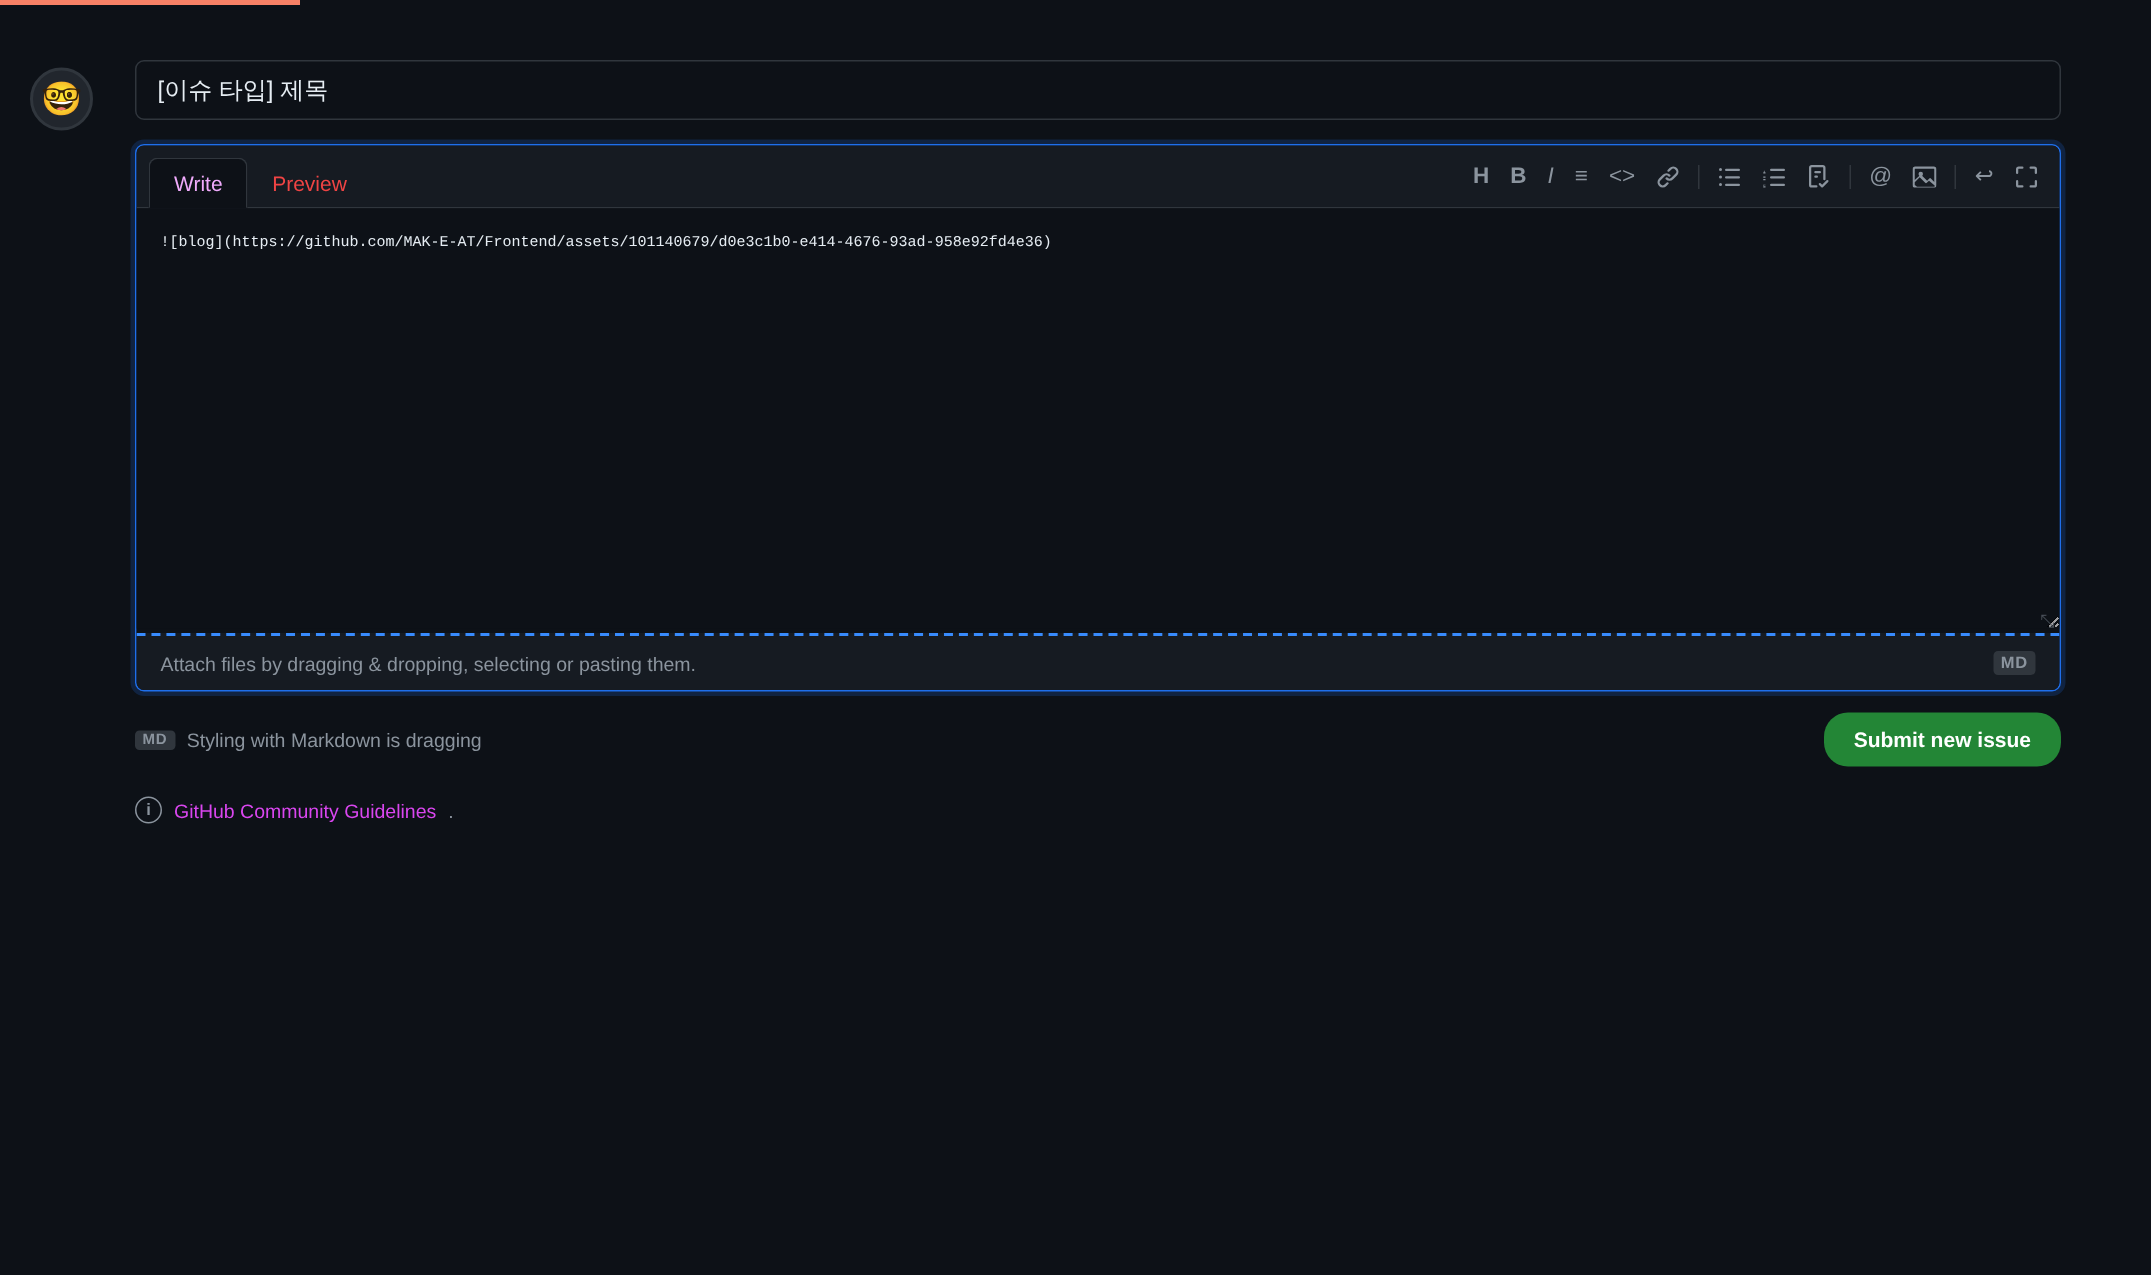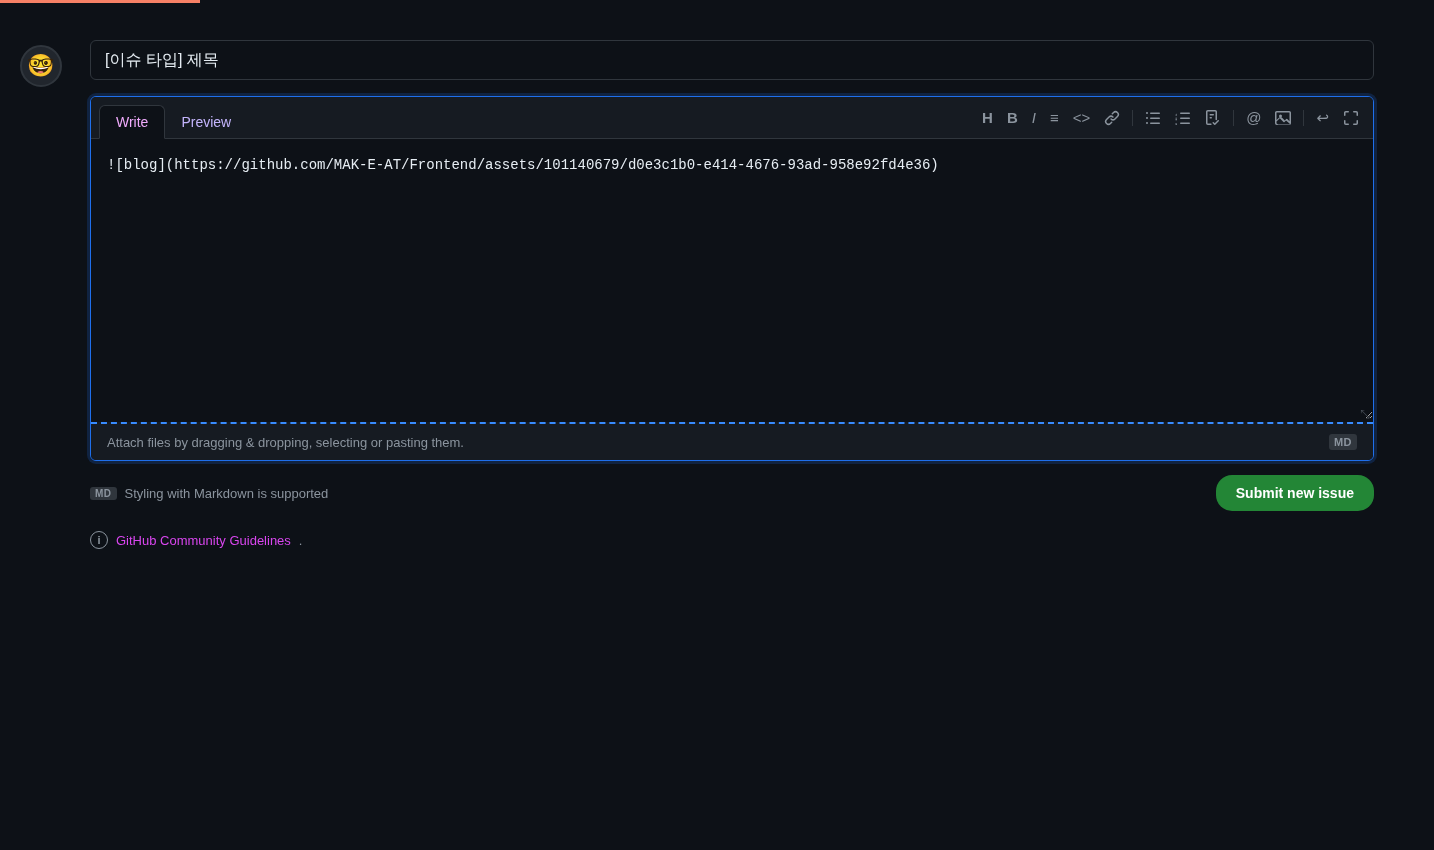--- a/index.html
+++ b/index.html
@@ -71,21 +71,21 @@
       border: 1px solid #1f6feb;
       border-radius: 6px;
       overflow: hidden;
       background: #0d1117;
       box-shadow: 0 0 0 3px rgba(31, 111, 235, 0.2);
     }
 
     .tab-btn {
       background: transparent;
       border: none;
-      color: #c4b5fd;
+      color: #ef4444;
       padding: 8px 16px;
       cursor: pointer;
       font-size: 14px;
       border-radius: 6px 6px 0 0;
       font-family: inherit;
     }
 
     .tab-btn.active {
       background: #0d1117;
       color: #f0abfc;
@@ -141,21 +141,21 @@
       background: #0d1117;
       position: relative;
     }
 
     .editor-textarea {
       width: 100%;
       min-height: 280px;
       background: #0d1117;
       border: none;
       color: #e6edf3;
-      font-size: 14px;
+      font-size: 10px;
       font-family: 'SFMono-Regular', Consolas, 'Liberation Mono', Menlo, monospace;
       padding: 16px;
       resize: vertical;
       outline: none;
       line-height: 1.5;
     }
 
     .resize-handle {
       position: absolute;
       bottom: 0;
@@ -350,21 +350,21 @@
 
       <div class="attach-bar">
         <span>Attach files by dragging &amp; dropping, selecting or pasting them.</span>
         <span class="markdown-icon-small">MD</span>
       </div>
     </div>
 
     <div class="footer-row">
       <div class="markdown-note">
         <span class="markdown-badge">MD</span>
-        <span>Styling with Markdown is supported</span>
+        <span>Styling with Markdown is dragging</span>
       </div>
       <button class="submit-btn">Submit new issue</button>
     </div>
 
     <div class="guidelines-row">
       <div class="info-icon">i</div>
         <a href="#" class="guidelines-link">GitHub Community Guidelines</a>
         <span>.</span>
     </div>
   </div>

